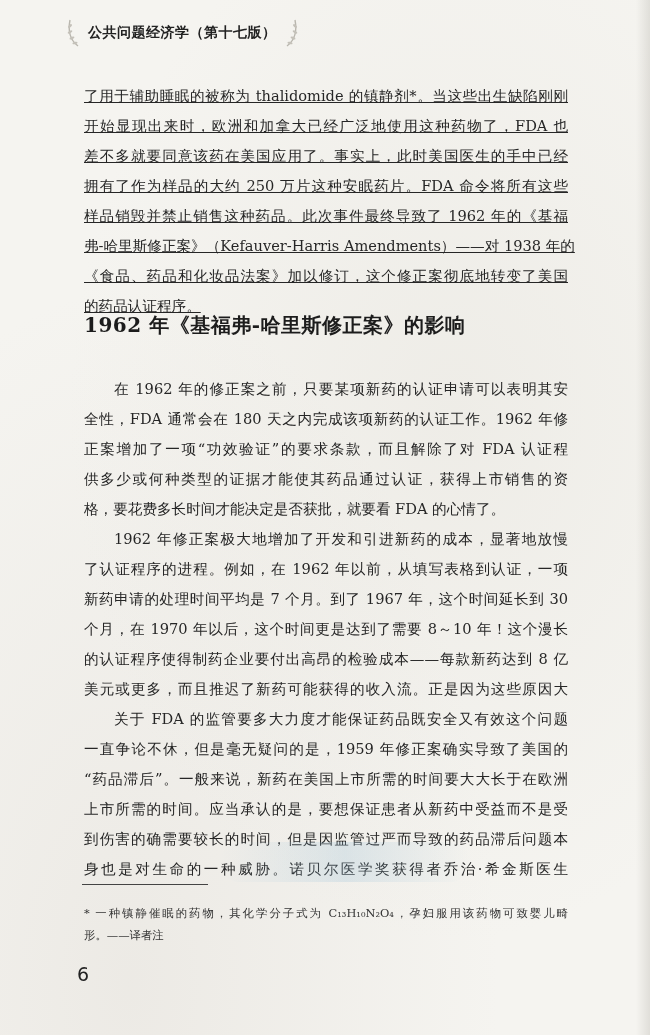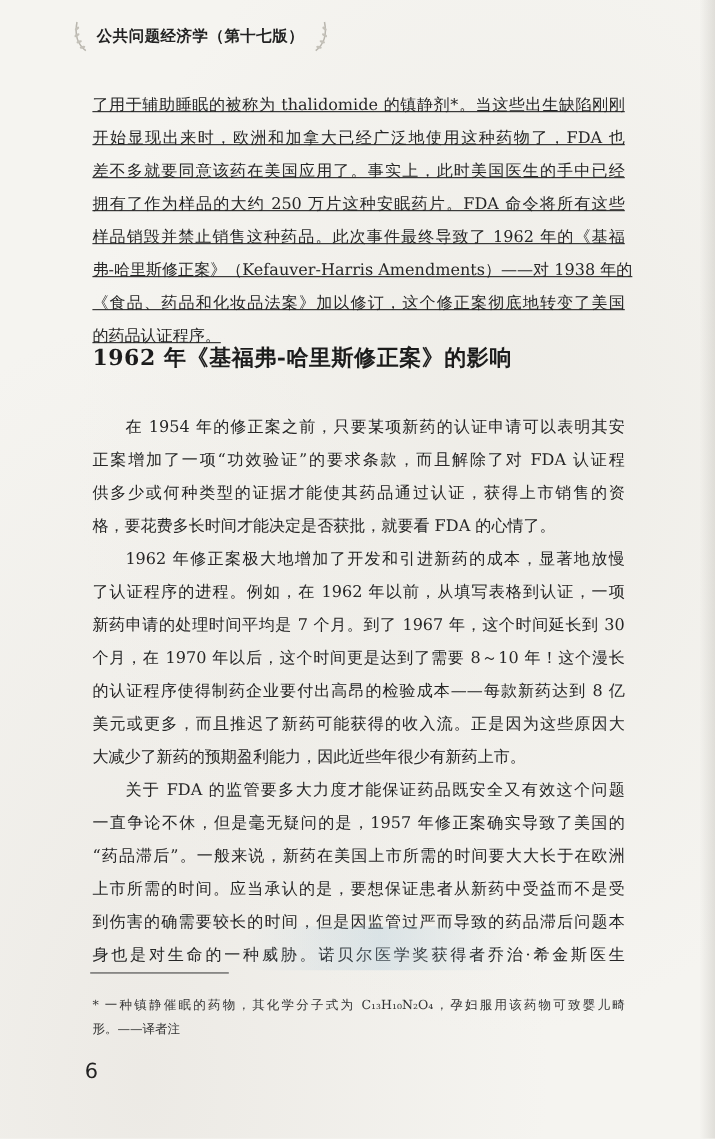--- a/index.html
+++ b/index.html
@@ -151,33 +151,33 @@
     <div class="line">拥有了作为样品的大约 250 万片这种安眠药片。FDA 命令将所有这些</div>
     <div class="line">样品销毁并禁止销售这种药品。此次事件最终导致了 1962 年的《基福</div>
     <div class="line">弗-哈里斯修正案》（Kefauver-Harris Amendments）——对 1938 年的</div>
     <div class="line">《食品、药品和化妆品法案》加以修订，这个修正案彻底地转变了美国</div>
     <div class="line last">的药品认证程序。</div>
   </div>
 
   <div class="section-heading">1962 年《基福弗-哈里斯修正案》的影响</div>
 
   <div class="body-text" id="block2">
-    <div class="line indent">在 1954 年的修正案之前，只要某项新药的认证申请可以表明其安</div>
+    <div class="line indent">在 1962 年的修正案之前，只要某项新药的认证申请可以表明其安</div>
+    <div class="line">全性，FDA 通常会在 180 天之内完成该项新药的认证工作。1962 年修</div>
     <div class="line">正案增加了一项“功效验证”的要求条款，而且解除了对 FDA 认证程</div>
     <div class="line">供多少或何种类型的证据才能使其药品通过认证，获得上市销售的资</div>
     <div class="line last">格，要花费多长时间才能决定是否获批，就要看 FDA 的心情了。</div>
     <div class="line indent">1962 年修正案极大地增加了开发和引进新药的成本，显著地放慢</div>
     <div class="line">了认证程序的进程。例如，在 1962 年以前，从填写表格到认证，一项</div>
     <div class="line">新药申请的处理时间平均是 7 个月。到了 1967 年，这个时间延长到 30</div>
     <div class="line">个月，在 1970 年以后，这个时间更是达到了需要 8～10 年！这个漫长</div>
     <div class="line">的认证程序使得制药企业要付出高昂的检验成本——每款新药达到 8 亿</div>
     <div class="line">美元或更多，而且推迟了新药可能获得的收入流。正是因为这些原因大</div>
-    <div class="line last">大减少了新药的预期盈利能力，因此近些年很少有新药上市。</div>
     <div class="line indent">关于 FDA 的监管要多大力度才能保证药品既安全又有效这个问题</div>
-    <div class="line">一直争论不休，但是毫无疑问的是，1957 年修正案确实导致了美国的</div>
+    <div class="line">一直争论不休，但是毫无疑问的是，1959 年修正案确实导致了美国的</div>
     <div class="line">“药品滞后”。一般来说，新药在美国上市所需的时间要大大长于在欧洲</div>
     <div class="line">上市所需的时间。应当承认的是，要想保证患者从新药中受益而不是受</div>
     <div class="line">到伤害的确需要较长的时间，但是因监管过严而导致的药品滞后问题本</div>
     <div class="line">身也是对生命的一种威胁。诺贝尔医学奖获得者乔治·希金斯医生</div>
   </div>
 
   <div class="watermark"></div>
 
   <div class="footnote-rule"></div>
 

